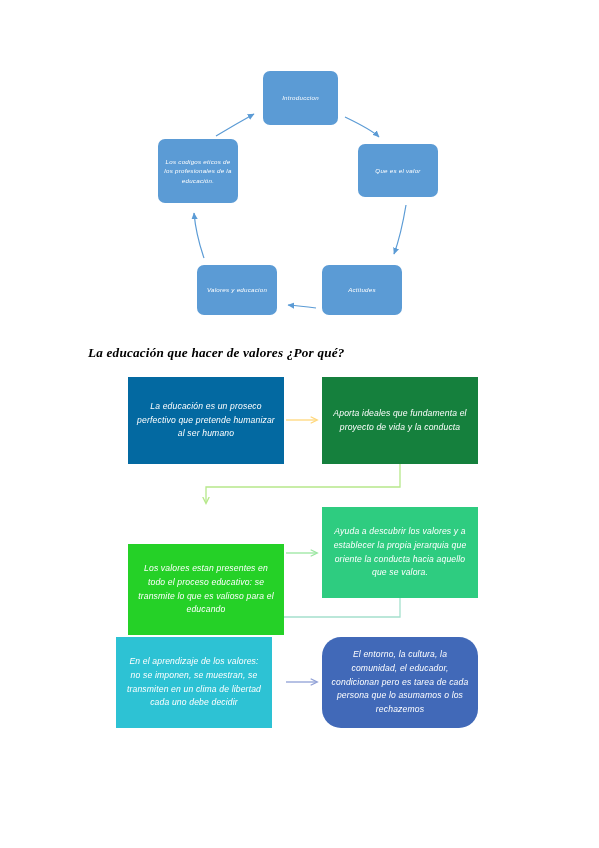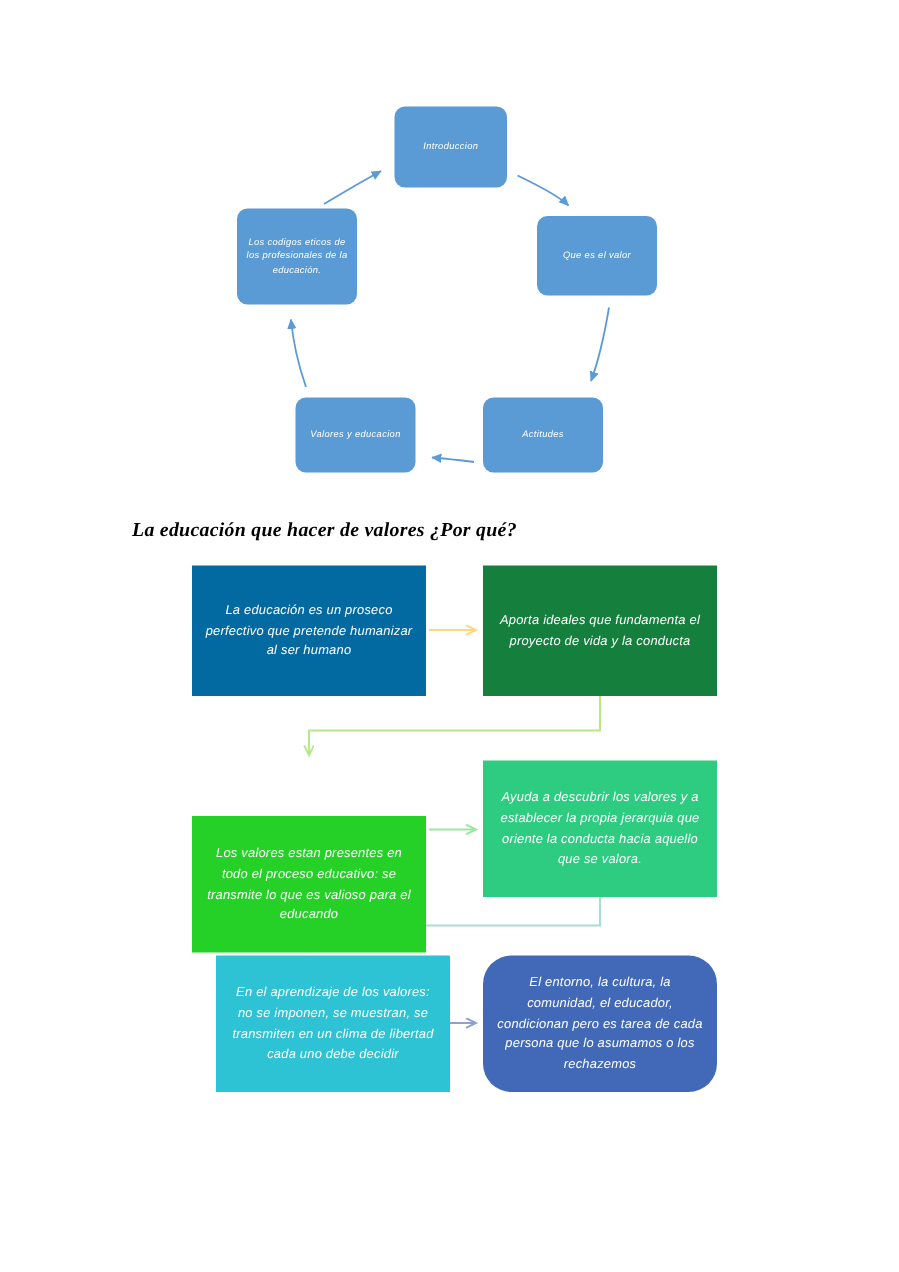--- a/index.html
+++ b/index.html
@@ -174,21 +174,21 @@
       <span>Aporta ideales que fundamenta el proyecto de vida y la conducta</span>
     </div>
 
     <div class="flow-box" style="left:128px; top:507px; width:156px; height:91px; background:#25d127;margin-top:37px;">
       <span>Los valores estan presentes en todo el proceso educativo: se transmite lo que es valioso para el educando</span>
     </div>
     <div class="flow-box" style="left:322px; top:507px; width:156px; height:91px; background:#2ecc80;">
       <span>Ayuda a descubrir los valores y a establecer la propia jerarquia que oriente la conducta hacia aquello que se valora.</span>
     </div>
 
-    <div class="flow-box" style="left:144px; top:637px; width:156px; height:91px; background:#2dc2d4;">
+    <div class="flow-box" style="left:116px; top:637px; width:156px; height:91px; background:#2dc2d4;">
       <span>En el aprendizaje de los valores: no se imponen, se muestran, se transmiten en un clima de libertad cada uno debe decidir</span>
     </div>
     <div class="flow-box" style="left:322px; top:637px; width:156px; height:91px; background:#4169b8;border-radius:19px;">
       <span>El entorno, la cultura, la comunidad, el educador, condicionan pero es tarea de cada persona que lo asumamos o los rechazemos</span>
     </div>
 
   </div>
 
 </div>
 

